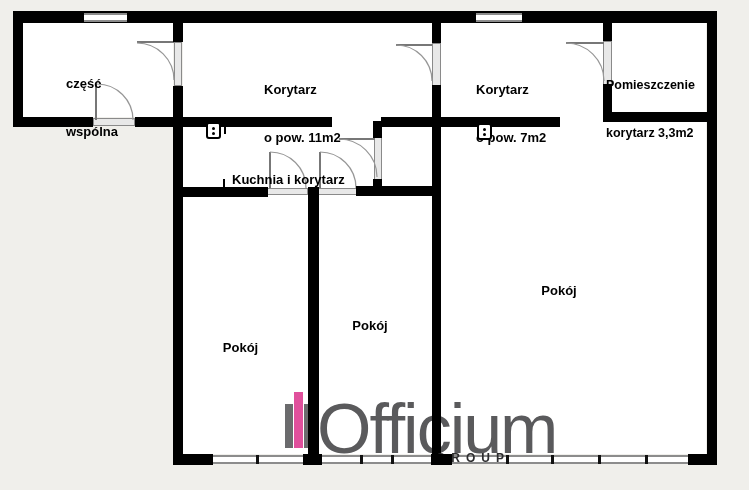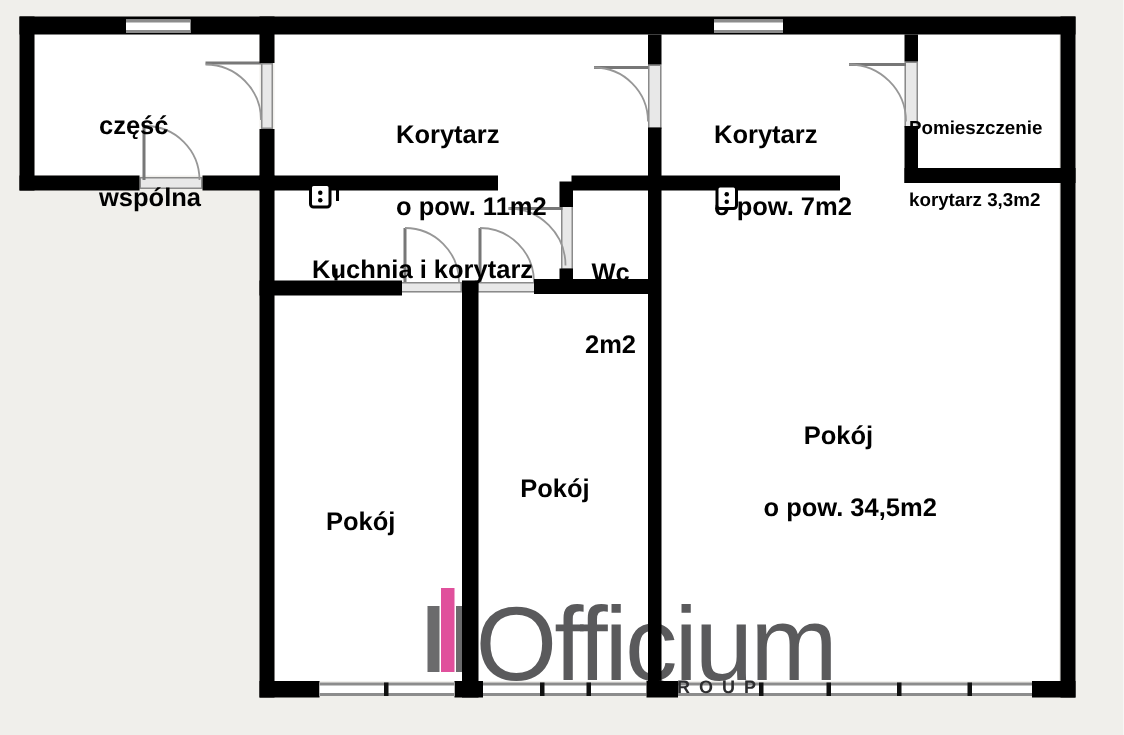--- a/index.html
+++ b/index.html
@@ -19,21 +19,21 @@
   .wall.z7{z-index:7;}
   .sill{background:var(--door-sill); border:1px solid #8a8a8a; box-sizing:border-box; z-index:2;}
   .panel{background:#777; z-index:2;}
   #arcs{z-index:2; pointer-events:none;}
   .win{background:#fff; border-top:2px solid #8c8c8c; border-bottom:2px solid #8c8c8c; box-sizing:border-box; z-index:5;}
   .mullion{position:absolute; top:-2px; width:3px; height:9px; background:#111;}
   .socket{background:#fff; border:2px solid #000; border-radius:3px; box-sizing:border-box; z-index:5;}
   .socket i{position:absolute; left:4px; width:3px; height:3px; border-radius:50%; background:#000;}
   .socket i.d1{top:3px;} .socket i.d2{top:8px;}
   .tick{background:#000; z-index:5;}
-  .lbl{z-index:3; color:#000; font-weight:bold; font-size:17px; line-height:16px; white-space:pre;}
+  .lbl{z-index:3; color:#000; font-weight:bold; font-size:13px; line-height:16px; white-space:pre;}
   .lbl.center{text-align:center;}
   .lbl.small{font-size:12.5px;}
   .logo-bar{z-index:3;}
   #logo-brand{z-index:3; font-size:70px; line-height:50px; letter-spacing:-2px; color:var(--logo-text); white-space:pre;}
   #logo-group{z-index:6; font-size:12px; font-weight:bold; letter-spacing:6px; color:var(--logo-group); white-space:pre;}
 </style>
 </head>
 <body style="--background: #f0efeb; --floor: #ffffff; --wall: #000000; --door-sill: #e8e8e8; --accent-pink: #e0509c; --logo-text: #5a5a5c; --logo-group: #2d2d2f;">
 
 <div id="plan">
@@ -137,30 +137,25 @@
     <div>o pow. 11m2</div>
   </div>
   <div class="abs lbl" style="left:476px;top:50px;">
     <div>Korytarz</div>
     <div>o pow. 7m2</div>
   </div>
   <div class="abs lbl small" style="left:606px;top:45px;">
     <div>Pomieszczenie</div>
     <div>korytarz 3,3m2</div>
   </div>
-  <div class="abs lbl" style="left:208px;top:140px;text-align:center;">
+  <div class="abs lbl" style="left:232px;top:140px;text-align:center;">
     <div>Kuchnia i korytarz</div>
-  </div>
-  <div class="abs lbl center" style="left:384px;top:142px;width:46px;">
-    <div>Wc</div>
-    <div>2m2</div>
   </div>
   <div class="abs lbl center" style="left:509px;top:251px;width:100px;">
     <div>Pokój</div>
-    <div>o pow. 34,5m2</div>
   </div>
   <div class="abs lbl center" style="left:320px;top:286px;width:100px;">
     <div>Pokój</div>
   </div>
   <div class="abs lbl center" style="left:190px;top:308px;width:101px;">
     <div>Pokój</div>
   </div>
 
 </div>
 

